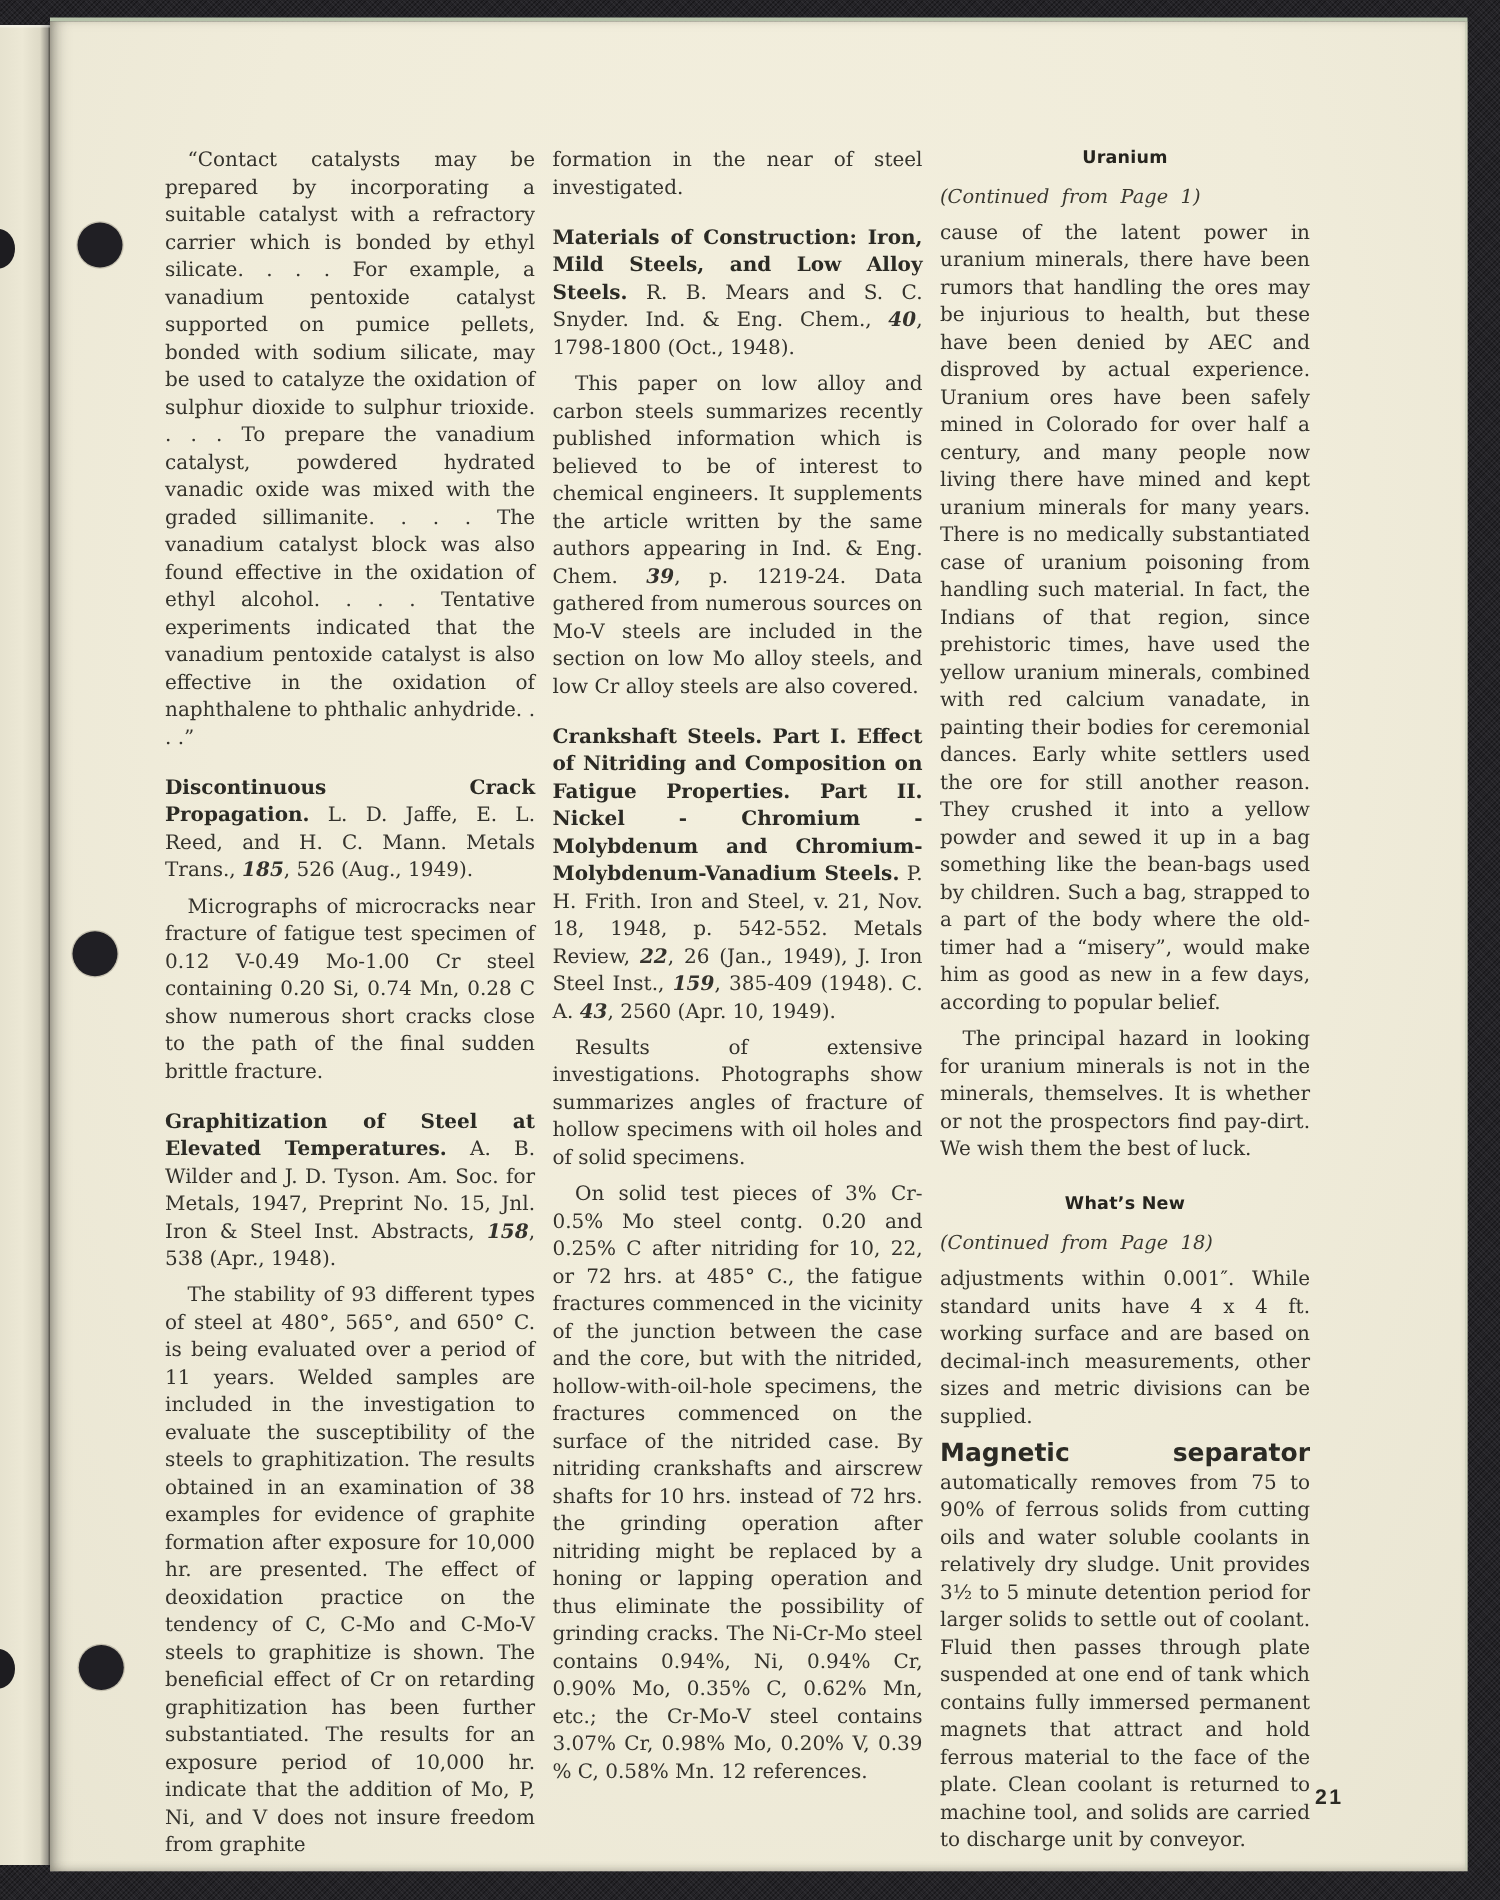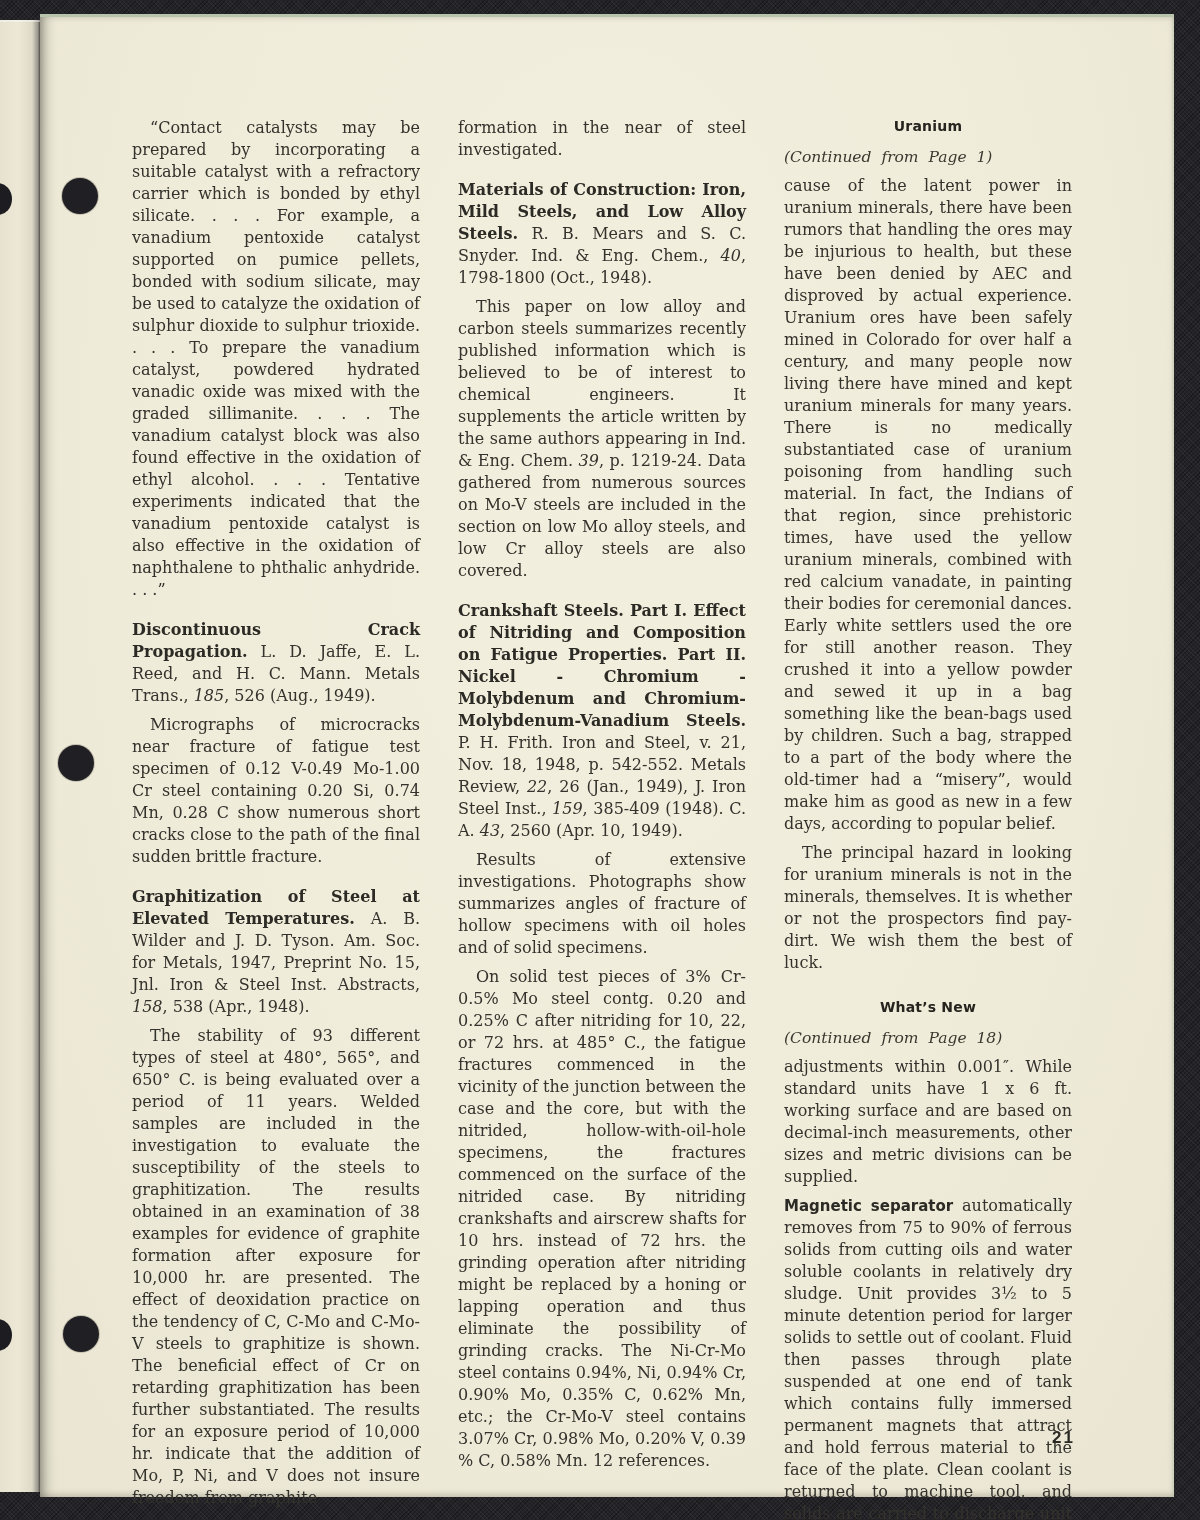--- a/index.html
+++ b/index.html
@@ -29,32 +29,32 @@
       inset 10px 0 14px -8px rgba(50,48,40,0.55),
       inset -2px 0 0 rgba(196,206,180,0.55),
       inset 0 -2px 6px rgba(90,88,75,0.25);
   }
   .hole{position:absolute;width:36px;height:36px;border-radius:50%;background:#201f24;box-shadow:0 0 0 1px rgba(120,115,100,0.35);}
   .h1{left:22px;top:161px;}
   .h2{left:18px;top:728px;}
   .h3{left:23px;top:1299px;}
   .content{
     position:absolute;left:92px;top:100px;width:940px;height:1330px;
-    display:flex;gap:38px;
+    display:flex;gap:14px;
   }
   .col{
     width:296px;color:#34322c;font-size:16px;line-height:22px;text-align:justify;
   }
   .col p{margin:7px 0 0;}
   .col > :first-child{margin-top:0;}
   .indent{text-indent:18px;}
   .entry{margin-top:18px !important;}
   .r-bold{font-weight:bold;color:#2b2a24;}
-  .r-italic{font-style:italic;}
-  .r-boldsans{font-family:"DejaVu Sans", sans-serif;font-weight:bold;font-size:15px;color:#2b2a24;}
+  .r-italic{font-style:italic;font-weight:bold;}
+  .r-boldsans{font-family:"DejaVu Sans", sans-serif;font-weight:bold;font-size:20px;color:#2b2a24;}
   .headline{
     margin:20px 0 2px;text-align:center;
     font-family:"DejaVu Sans", sans-serif;font-weight:bold;
     font-size:14px;line-height:26px;color:#26241e;letter-spacing:0.2px;
   }
   .col .headline:first-child{margin-top:-4px;}
   .continued{
     margin:0 0 2px;font-style:italic;font-size:15.5px;line-height:22px;
     word-spacing:5px;text-align:left;color:#3a382f;
   }
@@ -92,19 +92,19 @@
           <p class="para indent"><span>Results of extensive investigations. Photographs show summarizes angles of fracture of hollow specimens with oil holes and of solid specimens.</span></p>
           <p class="para indent"><span>On solid test pieces of 3% Cr-0.5% Mo steel contg. 0.20 and 0.25% C after nitriding for 10, 22, or 72 hrs. at 485° C., the fatigue fractures commenced in the vicinity of the junction between the case and the core, but with the nitrided, hollow-with-oil-hole specimens, the fractures commenced on the surface of the nitrided case. By nitriding crankshafts and airscrew shafts for 10 hrs. instead of 72 hrs. the grinding operation after nitriding might be replaced by a honing or lapping operation and thus eliminate the possibility of grinding cracks. The Ni-Cr-Mo steel contains 0.94%, Ni, 0.94% Cr, 0.90% Mo, 0.35% C, 0.62% Mn, etc.; the Cr-Mo-V steel contains 3.07% Cr, 0.98% Mo, 0.20% V, 0.39 % C, 0.58% Mn. 12 references.</span></p>
         </div>
       <div class="col">
           <h2 class="headline">Uranium</h2>
           <p class="continued">(Continued from Page 1)</p>
           <p class="para"><span>cause of the latent power in uranium minerals, there have been rumors that handling the ores may be injurious to health, but these have been denied by AEC and disproved by actual experience. Uranium ores have been safely mined in Colorado for over half a century, and many people now living there have mined and kept uranium minerals for many years. There is no medically substantiated case of uranium poisoning from handling such material. In fact, the Indians of that region, since prehistoric times, have used the yellow uranium minerals, combined with red calcium vanadate, in painting their bodies for ceremonial dances. Early white settlers used the ore for still another reason. They crushed it into a yellow powder and sewed it up in a bag something like the bean-bags used by children. Such a bag, strapped to a part of the body where the old-timer had a “misery”, would make him as good as new in a few days, according to popular belief.</span></p>
           <p class="para indent"><span>The principal hazard in looking for uranium minerals is not in the minerals, themselves. It is whether or not the prospectors find pay-dirt. We wish them the best of luck.</span></p>
           <h2 class="headline">What’s New</h2>
           <p class="continued">(Continued from Page 18)</p>
-          <p class="para"><span>adjustments within 0.001″. While standard units have 1 x 6 ft. working surface and are based on decimal-inch measurements, other sizes and metric divisions can be supplied.</span></p>
+          <p class="para"><span>adjustments within 0.001″. While standard units have 4 x 4 ft. working surface and are based on decimal-inch measurements, other sizes and metric divisions can be supplied.</span></p>
           <p class="para"><span class="r-boldsans">Magnetic separator</span><span> automatically removes from 75 to 90% of ferrous solids from cutting oils and water soluble coolants in relatively dry sludge. Unit provides 3½ to 5 minute detention period for larger solids to settle out of coolant. Fluid then passes through plate suspended at one end of tank which contains fully immersed permanent magnets that attract and hold ferrous material to the face of the plate. Clean coolant is returned to machine tool, and solids are carried to discharge unit by conveyor.</span></p>
         </div>
     </div>
     <div class="pagenum">21</div>
   </div>
 </div>
 
 </body></html>

